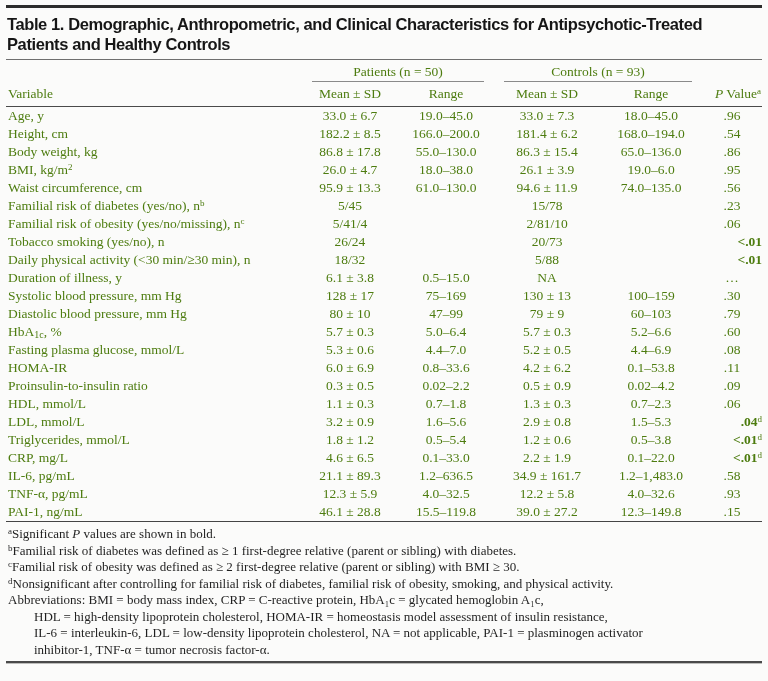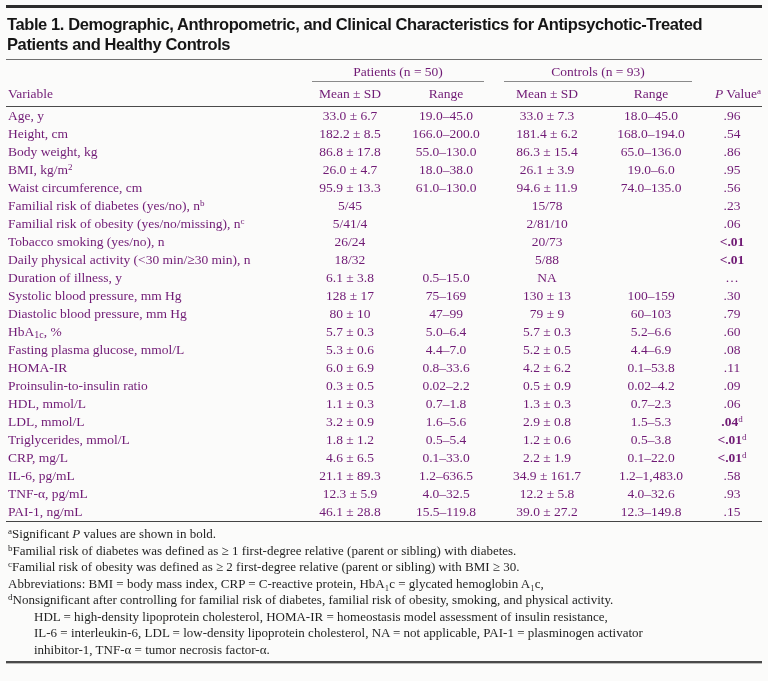--- a/index.html
+++ b/index.html
@@ -13,21 +13,21 @@
   .rule-bottom{height:2px;background:#4a4a4a;margin-top:3px;border-bottom:1px solid #bdbdbb;}
   .rule-thin{height:1px;background:#6f6f6f;}
   .table-title{
     font-family:"Liberation Sans", sans-serif;
     font-weight:bold;font-size:16.5px;line-height:20px;
     letter-spacing:-0.4px;color:#161616;
     margin:6px 0 5px 1px;max-width:752px;
   }
   table{
     width:756px;border-collapse:collapse;table-layout:fixed;
-    font-size:13.5px;color:#701a75;
+    font-size:13.5px;color:#4d7c0f;
   }
   col.c-var{width:296px;}
   col.c-pmean{width:96px;}
   col.c-prange{width:96px;}
   col.c-cmean{width:106px;}
   col.c-crange{width:102px;}
   col.c-p{width:60px;}
   th{font-weight:normal;}
   .group-row th{height:22px;padding:0;vertical-align:bottom;}
   .group-cell .group-inner{
@@ -36,21 +36,21 @@
   }
   .head-row th{
     height:24px;padding:0;vertical-align:middle;text-align:center;
     border-bottom:1.5px solid #4a4a4a;
   }
   .head-row th.var-h{text-align:left;padding-left:2px;}
   .head-row th.p-h{text-align:right;padding-right:1px;}
   tbody td{height:18px;padding:0;text-align:center;vertical-align:middle;}
   tbody td.var{text-align:left;padding-left:2px;}
   tbody tr:last-child td{border-bottom:1.5px solid #454545;}
-  td.pcell.bold{font-weight:bold;}
+  td.pcell.bold{font-weight:bold;text-align:right;}
   td.pcell sup{font-weight:normal;}
   sup{font-size:9px;line-height:0;vertical-align:4px;}
   sub{font-size:10px;line-height:0;vertical-align:-2px;}
   i{font-style:italic;}
   .footnotes{margin-top:4px;font-size:13px;line-height:16.5px;padding-left:2px;font-family:Liberation Serif, serif;}
   .fn{white-space:nowrap;}
   .fn.indent{padding-left:26px;}
 </style>
 </head>
 <body>
@@ -274,20 +274,20 @@
       <td>12.3–149.8</td>
       <td class="pcell">.15</td>
     </tr>
       </tbody>
   </table>
 
   <div class="footnotes">
       <div class="fn"><sup>a</sup>Significant <i>P</i> values are shown in bold.</div>
       <div class="fn"><sup>b</sup>Familial risk of diabetes was defined as ≥ 1 first-degree relative (parent or sibling) with diabetes.</div>
       <div class="fn"><sup>c</sup>Familial risk of obesity was defined as ≥ 2 first-degree relative (parent or sibling) with BMI ≥ 30.</div>
+      <div class="fn"><sup>d</sup>Nonsignificant after controlling for familial risk of diabetes, familial risk of obesity, smoking, and physical activity.</div>
       <div class="fn">Abbreviations: BMI = body mass index, CRP = C-reactive protein, HbA₁c = glycated hemoglobin A₁c,</div>
-      <div class="fn"><sup>d</sup>Nonsignificant after controlling for familial risk of diabetes, familial risk of obesity, smoking, and physical activity.</div>
       <div class="fn indent">HDL = high-density lipoprotein cholesterol, HOMA-IR = homeostasis model assessment of insulin resistance,</div>
       <div class="fn indent">IL-6 = interleukin-6, LDL = low-density lipoprotein cholesterol, NA = not applicable, PAI-1 = plasminogen activator</div>
       <div class="fn indent">inhibitor-1, TNF-α = tumor necrosis factor-α.</div>
     </div>
   <div class="rule-bottom"></div>
 </div>
 
 </body></html>

